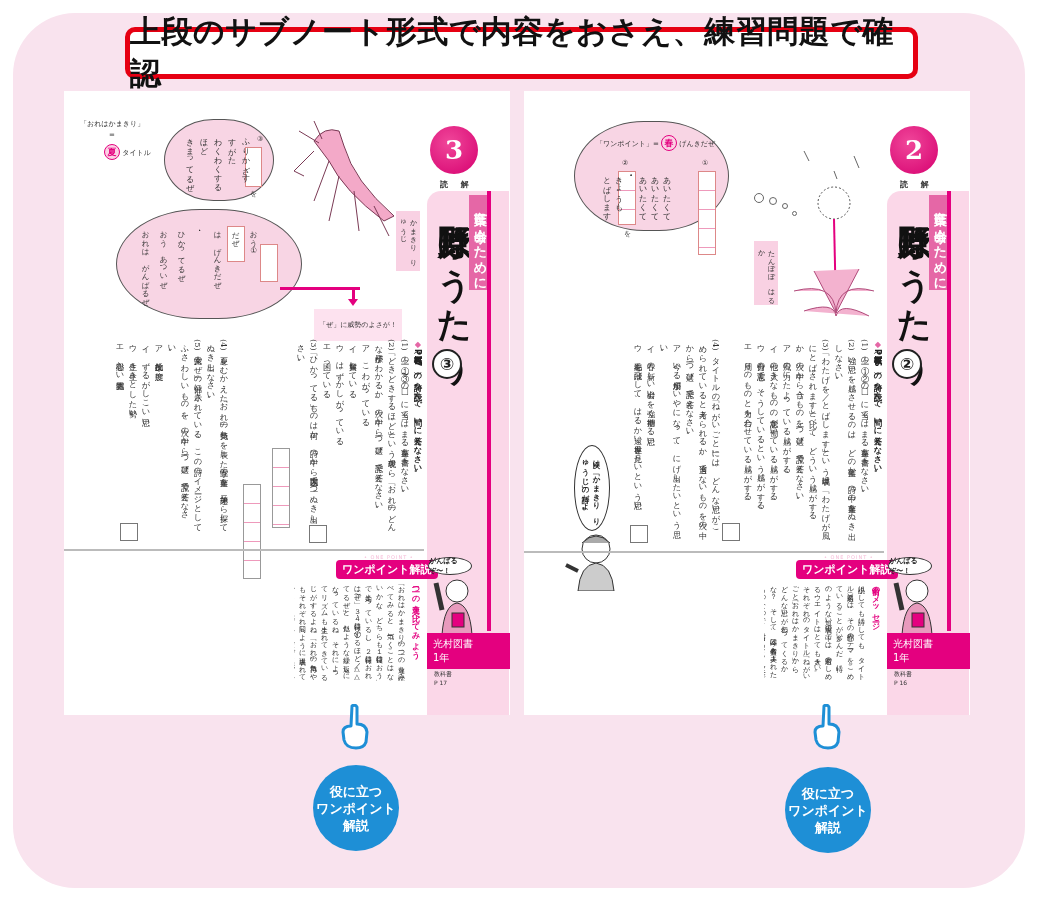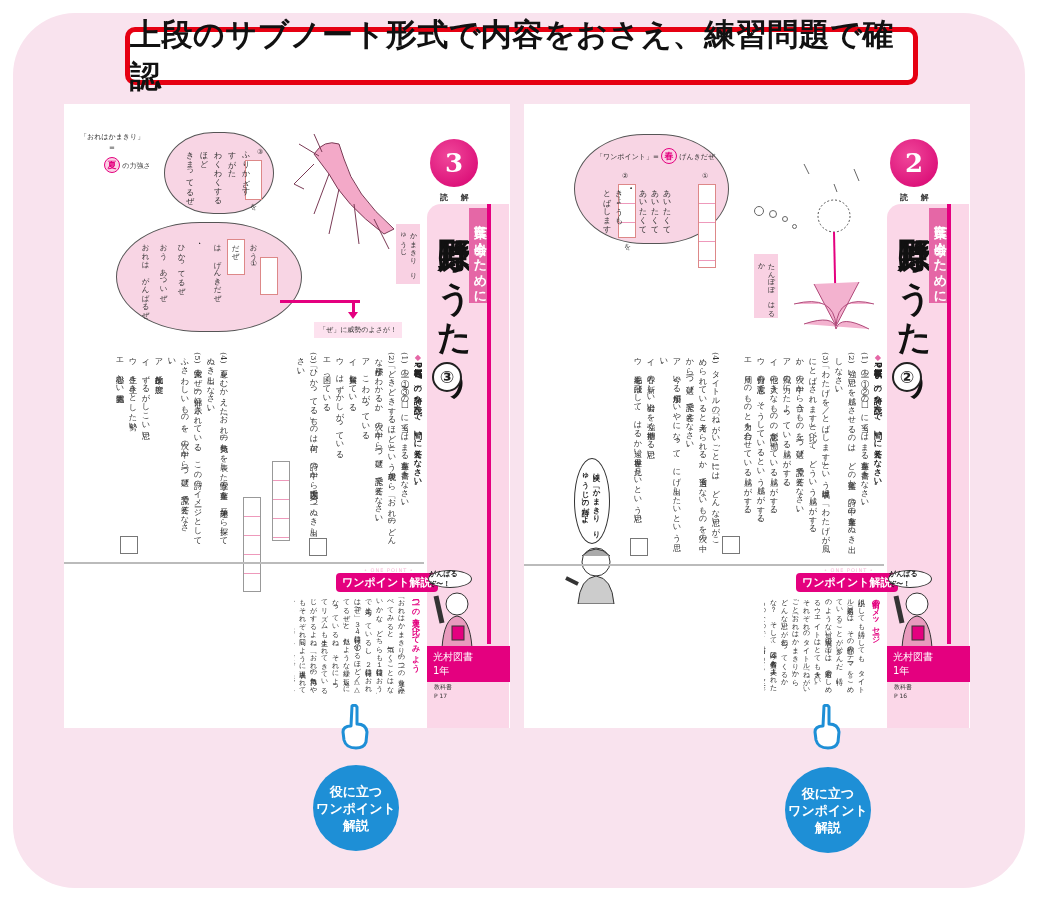--- a/index.html
+++ b/index.html
@@ -2,27 +2,27 @@
 <html><head>
 <meta charset="utf-8">
 <style>
   * { box-sizing: border-box; margin: 0; padding: 0; }
   html, body { width: 1038px; height: 900px; background: #ffffff; overflow: hidden; }
   body { position: relative; font-family: "DejaVu Sans", sans-serif; color: #222; }
 
   .frame { position: absolute; left: 13px; top: 13px; width: 1012px; height: 875px;
     background: #f9e3ee; border-radius: 62px; }
 
-  .banner { position: absolute; left: 125px; top: 27px; width: 793px; height: 58px;
+  .banner { position: absolute; left: 125px; top: 27px; width: 793px; height: 52px;
     background: #fff; border: 5px solid #e60012; border-radius: 10px;
     display: flex; align-items: center; justify-content: center;
     font-family: "DejaVu Sans", sans-serif; font-weight: bold; font-size: 31px; color: #111;
     letter-spacing: 0.5px; }
 
-  .page { position: absolute; top: 104px; height: 624px; background: #fff; overflow: hidden; }
+  .page { position: absolute; top: 91px; height: 624px; background: #fff; overflow: hidden; }
   .page.left { left: 64px; width: 446px; }
   .page.right { left: 524px; width: 446px; }
 
   
   .num-circle { position: absolute; width: 48px; height: 48px; border-radius: 50%;
     background: radial-gradient(circle at 40% 35%, #f0479a, #d6006f);
     color: #fff; font-family: "DejaVu Serif", serif; font-size: 26px; font-weight: bold;
     display: flex; align-items: center; justify-content: center; }
   .dokkai { position: absolute; font-size: 8px; font-weight: bold; color: #333; letter-spacing: 5px; }
   .title-strip { position: absolute; width: 82px; background: #fbd7e8; border-radius: 14px 0 0 0; }
@@ -49,21 +49,21 @@
   .box-sq { position: absolute; width: 18px; height: 18px; border: 1px solid #777; background: #fff; }
 
   .divider { position: absolute; height: 2px; background: #bbb; }
 
   .onepoint-tag { position: absolute; background: #e4007f; color: #fff; font-weight: bold; font-size: 11px; padding: 2px 6px; border-radius: 4px; }
   .onepoint-sub { position: absolute; font-size: 5px; color: #f6b9d6; letter-spacing: 1px; }
   .onepoint-head { position: absolute; writing-mode: vertical-rl; color: #e4007f; font-weight: bold; font-size: 8px; font-family: "DejaVu Sans", sans-serif; }
   .onepoint-body { position: absolute; writing-mode: vertical-rl; font-family: "DejaVu Serif", serif; font-size: 7px; line-height: 11px; color: #333; }
 
   .label-tag { position: absolute; background: #f9d1e3; writing-mode: vertical-rl; font-size: 7px; padding: 4px 2px; color: #333; font-family: "DejaVu Serif", serif; }
-  .zeyo { position: absolute; background: #fde2ef; font-size: 7px; padding: 3px 5px; color: #333; }
+  .zeyo { position: absolute; background: #fde2ef; font-size: 7px; padding: 11px 5px; color: #333; }
 
   .bubble { position: absolute; border: 1.5px solid #333; border-radius: 50%; background: #fff; }
   .bubble-text { position: absolute; writing-mode: vertical-rl; font-size: 7.5px; line-height: 11px; color: #222; font-weight: bold; }
   .gb-bubble { position: absolute; border: 1px solid #333; border-radius: 50%; background: #fff; font-size: 7px; font-weight: bold; display: flex; align-items: center; justify-content: center; }
 
   .cta { position: absolute; width: 86px; height: 86px; border-radius: 50%; background: #1e8fd6;
     color: #fff; font-weight: bold; font-size: 13px; line-height: 17px; text-align: center;
     display: flex; flex-direction: column; align-items: center; justify-content: center; }
   .hand { position: absolute; }
 </style>
@@ -75,21 +75,21 @@
 <div class="banner">
   <span>上段のサブノート形式で内容をおさえ、練習問題で確認</span>
 </div>
 
 <div class="page left">
 
   <div class="small-label" style="left:16px;top:28px;">「おれはかまきり」</div>
   <div class="small-label" style="left:45px;top:40px;">=</div>
   <div class="small-label" style="left:40px;top:53px;">
     <span class="circ-kanji">夏</span>
-    <span>の力強さ</span>
+    <span>タイトル</span>
   </div>
 
   <div class="cloud" style="left:100px;top:28px;width:110px;height:82px;"></div>
   <div class="small-label" style="left:193px;top:44px;">③</div>
   <div class="ans-box" style="left:181px;top:56px;width:17px;height:40px;"></div>
   <div class="small-label" style="left:186px;top:98px;">を</div>
   <div class="cloud-text" style="left:118px;top:42px;height:60px;">
     <span>ふりかざす</span><br><span>すがた</span><br><span>わくわくするほど</span><br><span>きまってるぜ</span>
   </div>
 

